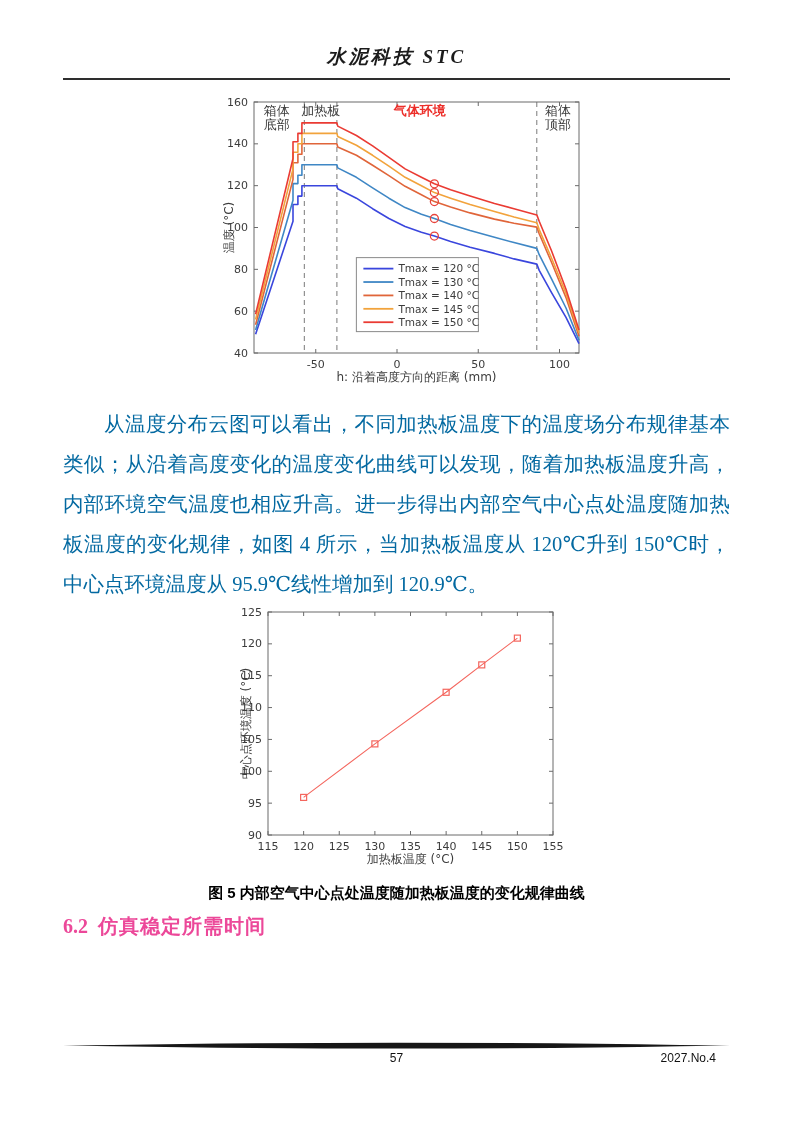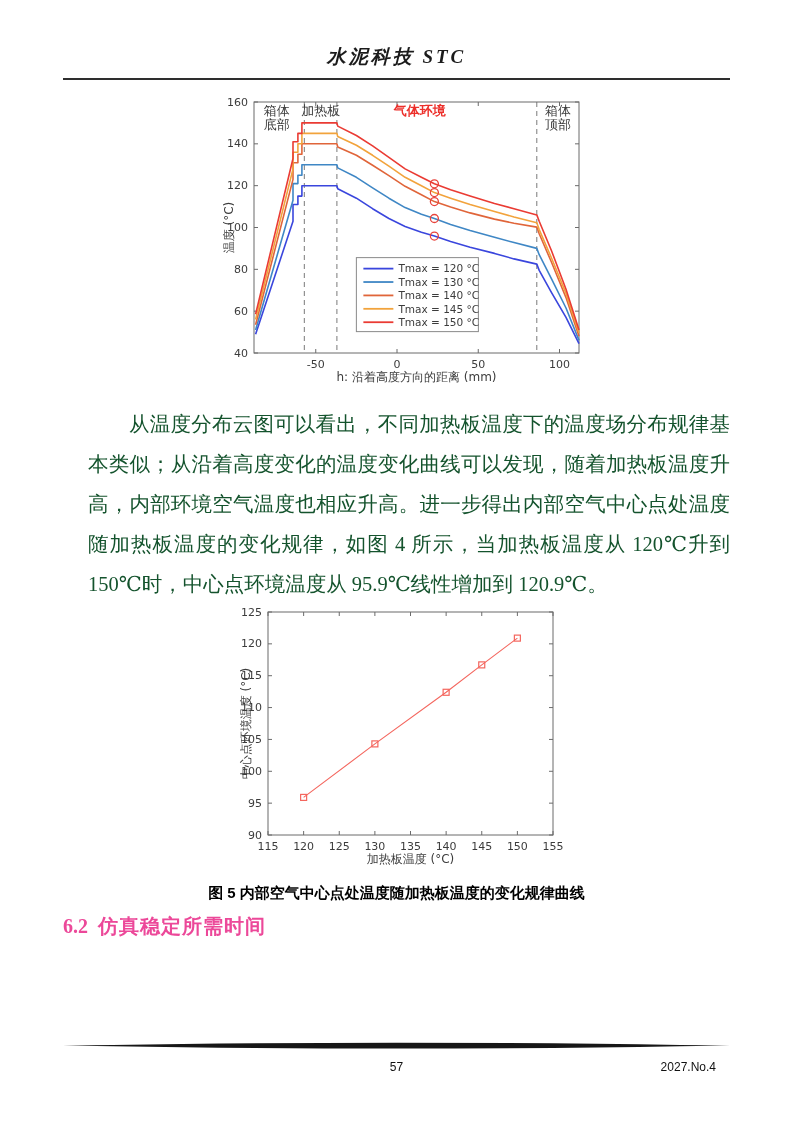--- a/index.html
+++ b/index.html
@@ -7,29 +7,29 @@
         font-family:"Liberation Serif","DejaVu Serif",serif;color:#141414;}
   .header-title{margin-top:44px;text-align:center;font-size:19px;font-style:italic;
         font-weight:600;letter-spacing:3px;color:#1b1b1b;}
   .header-rule{margin:8px 63px 0 63px;border:none;border-top:2.2px solid #2e2e2e;height:0;}
   .chart-wrap{display:flex;justify-content:center;}
   .fig4-pos{margin-top:14px;transform:translateX(20px);}
   .fig5-pos{margin-top:2px;transform:translateX(12px);}
   .caption{text-align:center;font-weight:bold;font-size:15px;margin-top:6px;color:#000;
         font-family:"Liberation Sans","DejaVu Sans",sans-serif;}
   .cap5{margin-top:12px;}
-  .para{margin:14px 63px 0 88px;font-size:20.5px;line-height:40px;text-align:justify;
-        text-indent:2em;color:#14532d;}
+  .para{margin:14px 63px 0 63px;font-size:20.5px;line-height:40px;text-align:justify;
+        text-indent:2em;color:#0369a1;}
   .para2{margin-top:8px;}
   .sec-head{margin:10px 63px 0 63px;font-size:20px;font-weight:bold;color:#ec4899;}
   .sec-num{font-family:"Liberation Serif","DejaVu Serif",serif;margin-right:10px;}
   .sec-title{font-family:"Liberation Sans","DejaVu Sans",sans-serif;letter-spacing:1px;}
   .footer{position:absolute;left:63px;right:63px;top:1042px;}
   .footer-divider svg{display:block;width:100%;}
-  .footer-row{position:relative;margin-top:10px;font-family:"Liberation Sans","DejaVu Sans",sans-serif;
+  .footer-row{position:relative;margin-top:1px;font-family:"Liberation Sans","DejaVu Sans",sans-serif;
         font-size:12px;color:#111;}
   .page-num{text-align:center;}
   .issue{position:absolute;right:14px;top:0;}
   .chart text{font-family:"DejaVu Sans","Liberation Sans",sans-serif;fill:#3c3c3c;}
   .chart .tick{font-size:11px;}
   .chart .axlabel{font-size:12px;}
   .chart .ann{font-size:13px;font-family:"DejaVu Serif","Liberation Serif",serif;}
   .chart .lg{font-size:10.5px;}
 </style>
 </head>

